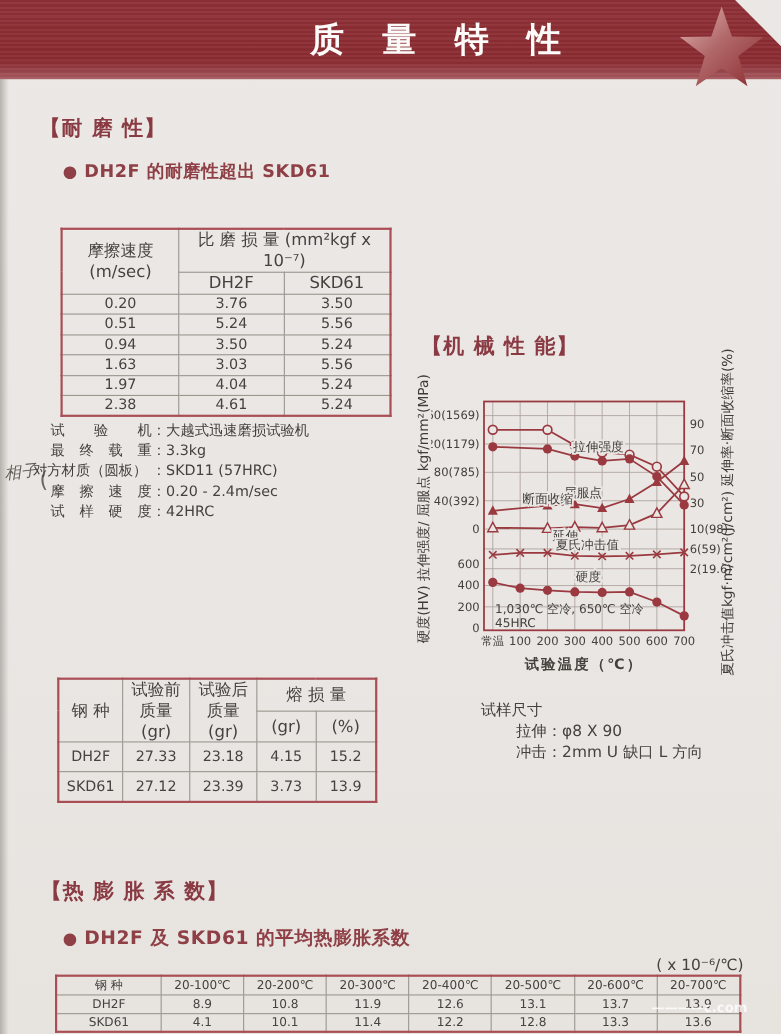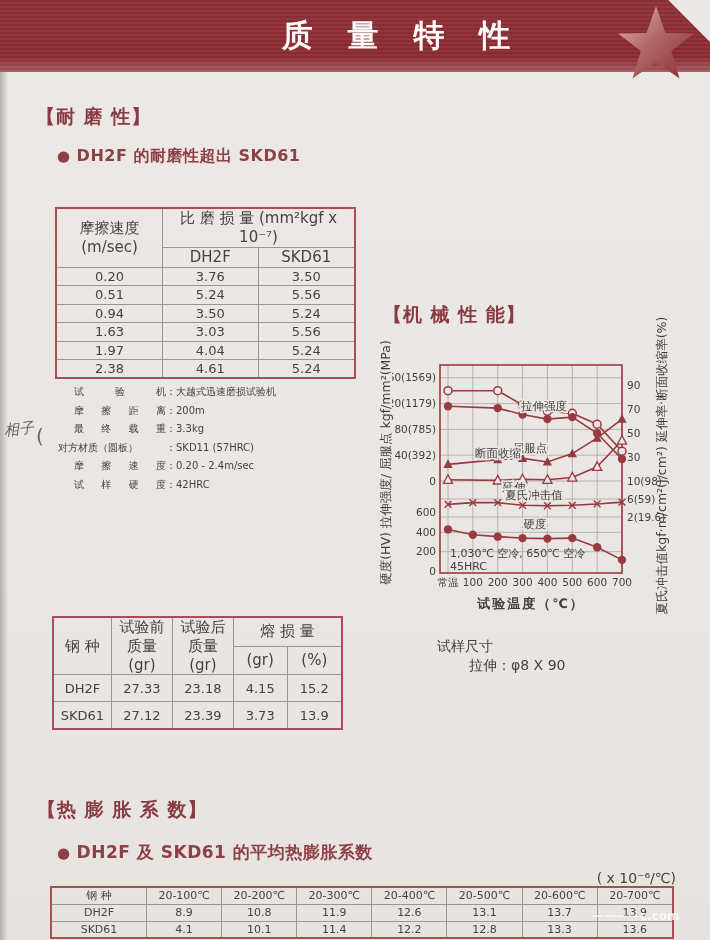--- a/index.html
+++ b/index.html
@@ -39,21 +39,21 @@
   #wear-table thead tr:first-child{height:26px;}
   #wear-table thead tr:last-child{height:20px;}
   #melt-table{left:52px;top:616px;width:291px;}
   #melt-table thead tr{height:20px;}
   #melt-table tbody tr{height:27px;}
   #thermal-table{left:50px;top:886px;width:624px;font-size:11px;}
   #thermal-table th{font-size:11px;}
   #thermal-table tr{height:17px;}
 
   
-  .conds{position:absolute;left:74px;top:383px;font-size:10px;line-height:18.5px;color:#46413d;}
+  .conds{position:absolute;left:46px;top:383px;font-size:13px;line-height:18.5px;color:#46413d;}
   .cond-label{display:inline-block;width:92px;text-align:justify;text-align-last:justify;vertical-align:top;}
   .cond-row.wide .cond-label{width:108px;margin-left:-16px;text-align-last:auto;}
 
   
   #mech-chart{position:absolute;left:392px;top:360px;}
   #mech-chart .grid{stroke:#a89b95;stroke-width:.7;}
   #mech-chart .frame{fill:none;stroke:#9a3a40;stroke-width:1.6;}
   #mech-chart text{fill:#44403c;font-family:"DejaVu Sans",sans-serif;font-size:10.5px;}
   #mech-chart .slabel{font-size:11.5px;paint-order:stroke;stroke:#e9e6e3;stroke-width:3.5px;}
   #mech-chart .xlab{font-size:13px;font-weight:bold;letter-spacing:2px;}
@@ -144,23 +144,20 @@
           <td>2.38</td>
           <td>4.61</td>
           <td>5.24</td>
         </tr>
       </tbody>
   </table>
 
   <div class="conds">
     <div class="cond-row">
       <span class="cond-label">试验机</span><span>：</span><span>大越式迅速磨损试验机</span>
-    </div>
-    <div class="cond-row">
-      <span class="cond-label">摩擦距离</span><span>：</span><span>200m</span>
     </div>
     <div class="cond-row">
       <span class="cond-label">最终载重</span><span>：</span><span>3.3kg</span>
     </div>
     <div class="cond-row wide">
       <span class="cond-label">对方材质（圆板）</span><span>：</span><span>SKD11 (57HRC)</span>
     </div>
     <div class="cond-row">
       <span class="cond-label">摩擦速度</span><span>：</span><span>0.20 - 2.4m/sec</span>
     </div>
@@ -287,20 +284,23 @@
     </svg>
 
   <div class="vlabel" id="vlabel-left">硬度(HV)  拉伸强度/ 屈服点 kgf/mm²(MPa)</div>
   <div class="vlabel" id="vlabel-right">夏氏冲击值kgf·m/cm²(J/cm²) 延伸率·断面收缩率(%)</div>
 
   <div class="specimen">
     <div>试样尺寸</div>
     <div class="ind">
       <span>拉伸</span><span>：</span><span>φ8 X 90</span>
     </div>
+    <div class="ind">
+      <span>冲击</span><span>：</span><span>2mm U 缺口 L 方向</span>
+    </div>
   </div>
 
 
   <table class="dtable" id="melt-table">
     <thead>
       <tr>
         <th rowspan="2" style="width:56px;">钢  种</th>
         <th rowspan="2" class="pre" style="width:62px;">试验前质量
 (gr)</th>
         <th rowspan="2" class="pre" style="width:62px;">试验后质量

